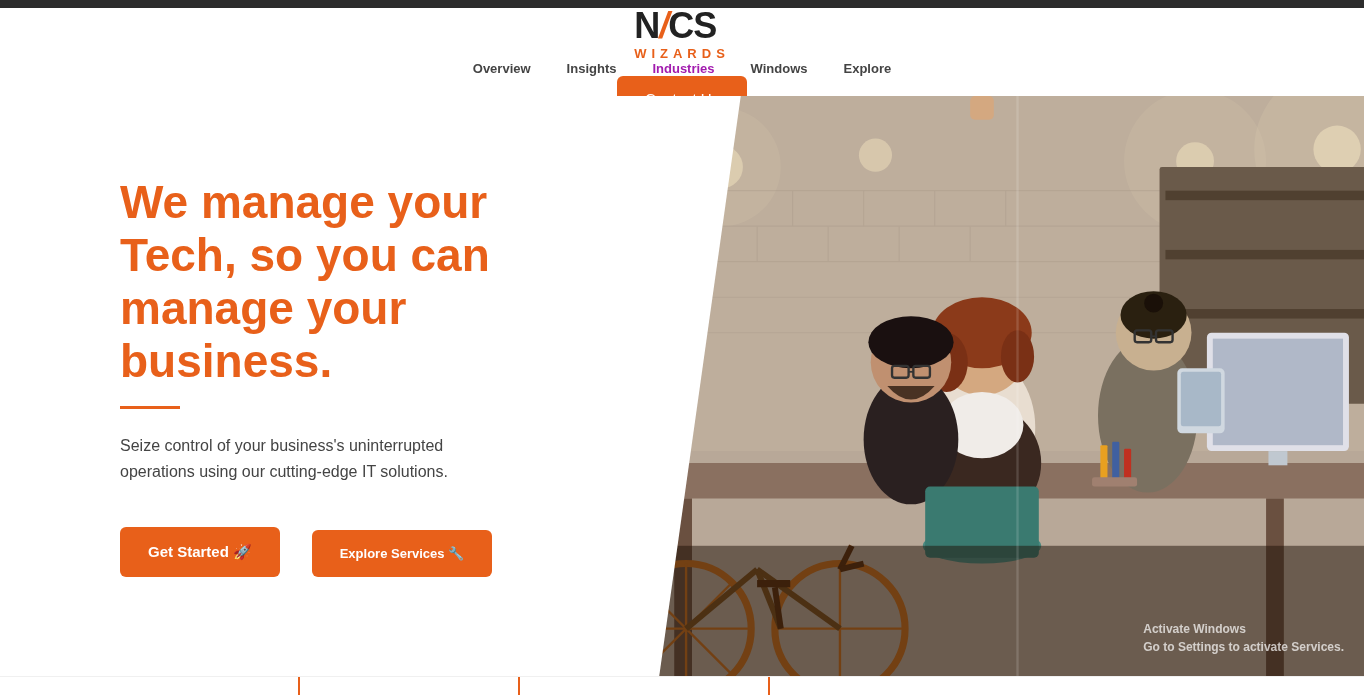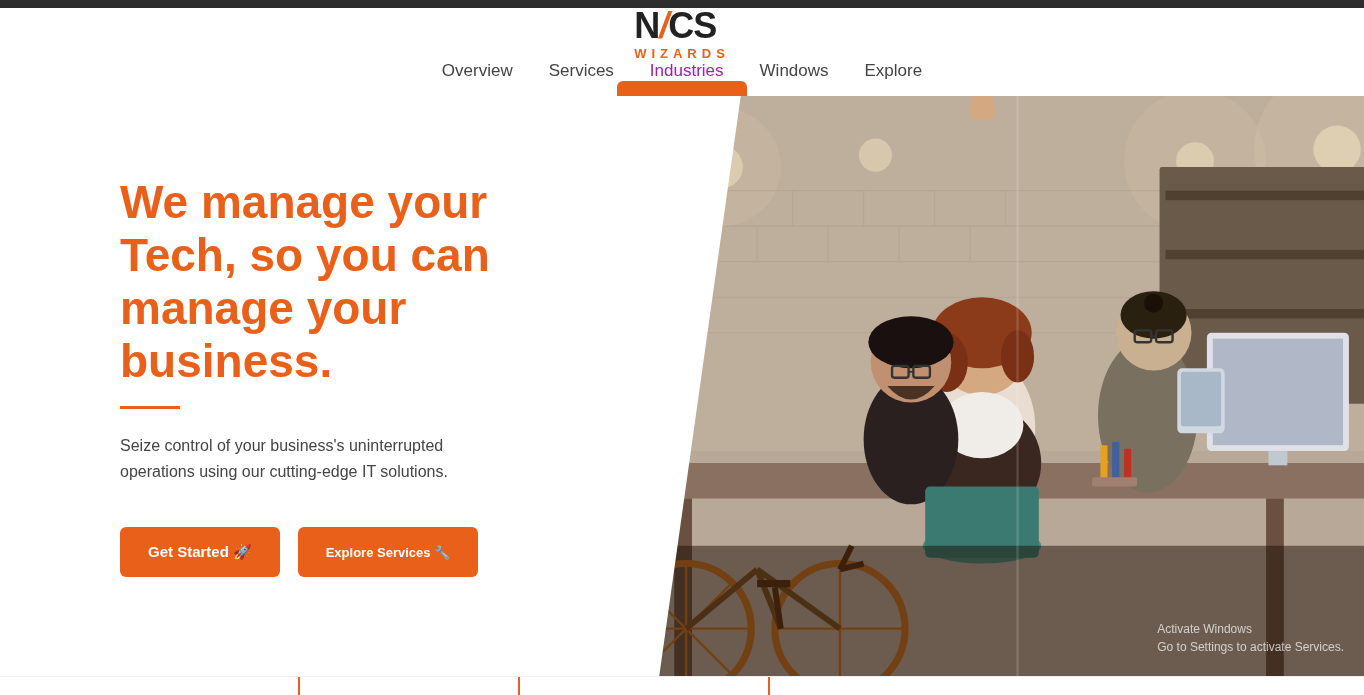--- a/index.html
+++ b/index.html
@@ -48,22 +48,22 @@
       margin-top: 2px;
     }
     nav {
       display: flex;
       align-items: center;
       gap: 36px;
     }
     nav a {
       text-decoration: none;
       color: #444;
-      font-size: 17px;
-      font-weight: 400;
+      font-size: 13px;
+      font-weight: 700;
     }
     nav a.active {
       color: #a21caf;
     }
     .contact-btn {
       background: #e8601a;
       color: #fff;
       border: none;
       padding: 14px 28px;
       border-radius: 6px;
@@ -103,21 +103,22 @@
     }
     .hero-subtitle {
       font-size: 16px;
       color: #444;
       line-height: 1.65;
       margin-bottom: 42px;
       max-width: 340px;
     }
     .hero-buttons {
       display: flex;
-      gap: 18px;
+      gap: 32px;
+      align-items: flex-end;
     }
     .btn-primary {
       background: #e8601a;
       color: #fff;
       border: none;
       padding: 16px 28px;
       border-radius: 6px;
       font-size: 15px;
       font-weight: 700;
       cursor: pointer;
@@ -137,20 +138,21 @@
       display: flex;
       align-items: center;
       gap: 8px;
     }
 
     
     .hero-right {
       flex: 1;
       position: relative;
       overflow: hidden;
+      font-weight: bold;
     }
     
     .hero-diagonal {
       position: absolute;
       top: 0;
       left: -100px;
       width: 200px;
       height: 100%;
       background: #fff;
       transform: skewX(-8deg);
@@ -217,21 +219,21 @@
 <header>
   <div class="logo">
     <div class="logo-ncs">
       N<span class="slash">/</span>CS
     </div>
     <div class="logo-wizards">WIZARDS</div>
   </div>
 
   <nav>
     <a href="#">Overview</a>
-    <a href="#">Services</a>
+    <a href="#">Insights</a>
     <a href="#" class="active">Industries</a>
     <a href="#">Windows</a>
     <a href="#">Explore</a>
   </nav>
 
   <button class="contact-btn">Contact Us</button>
 </header>
 
 <div class="hero">
 

